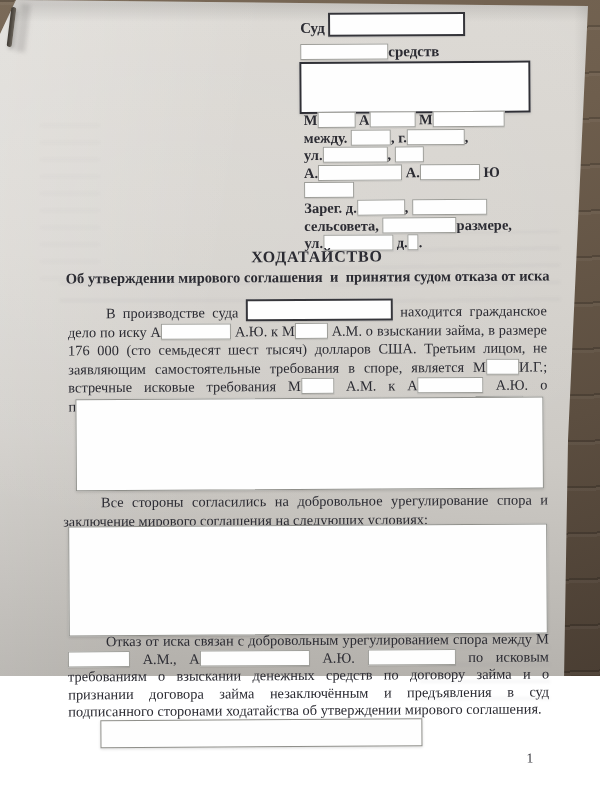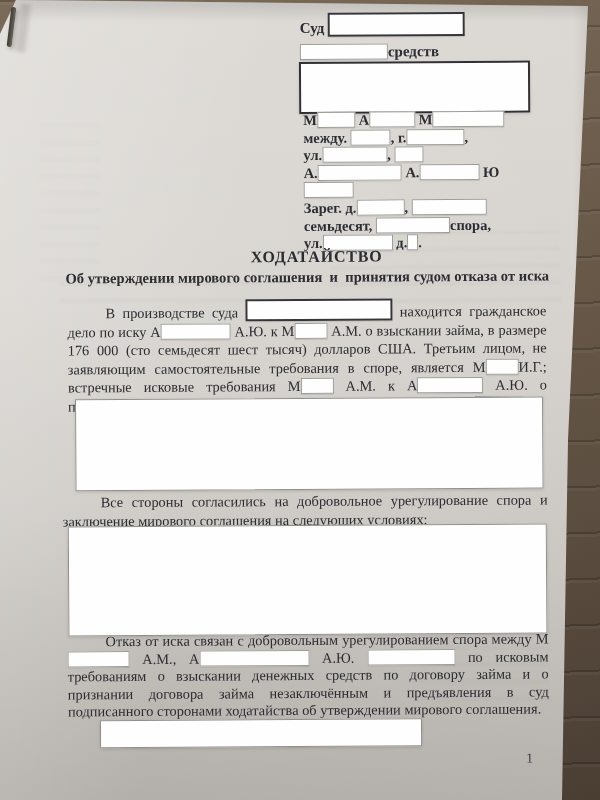--- a/index.html
+++ b/index.html
@@ -2,21 +2,21 @@
 <html><head>
 <meta charset="utf-8">
 <style>
   html,body{margin:0;padding:0;}
   body{
     width:600px;height:800px;overflow:hidden;position:relative;
     font-family:"Liberation Serif","DejaVu Serif",serif;
   }
   
   .photo{
-    position:absolute;inset:0;width:600px;height:800px;
+    position:absolute;inset:0;width:600px;height:676px;
     background:
       repeating-linear-gradient(178deg, rgba(0,0,0,.18) 0 2px, rgba(255,255,255,.04) 2px 5px, rgba(0,0,0,0) 5px 46px),
       linear-gradient(160deg,#7a6a58 0%,#6e5e4d 35%,#5c4e40 70%,#4a3e33 100%);
   }
   
   .paper{
     position:absolute;inset:0;
     clip-path:polygon(16px 0, 588px 6px, 568px 440px, 562px 800px, 0 800px, 0 34px);
     background:
       linear-gradient(270deg, rgba(0,0,0,.20) 0 3px, rgba(0,0,0,.08) 10px, rgba(0,0,0,0) 26px),
@@ -84,21 +84,21 @@
     </div>
 
     <div class="blockbox dark box-top"></div>
 
     <div class="party">
       <div><span>М</span><span class="r" style="width: 36px;"></span><span> А</span><span class="r" style="width: 44px;"></span><span> М</span><span class="r" style="width: 70px;"></span></div>
       <div><span>между. </span><span class="r" style="width: 38px;"></span><span>, г.</span><span class="r" style="width: 56px;"></span><span>,</span></div>
       <div><span>ул.</span><span class="r" style="width: 63px;"></span><span>, </span><span class="r" style="width: 27px;"></span></div>
       <div><span>А.</span><span class="r" style="width: 82px;"></span><span> А.</span><span class="r" style="width: 58px;"></span><span> Ю</span><span class="r" style="width: 48px;"></span></div>
       <div><span>Зарег. д.</span><span class="r" style="width: 46px;"></span><span>, </span><span class="r" style="width: 73px;"></span></div>
-      <div><span>семьдесят, </span><span class="r" style="width: 72px;"></span><span>спора,</span></div>
+      <div><span>сельсовета, </span><span class="r" style="width: 72px;"></span><span>размере,</span></div>
       <div><span>ул.</span><span class="r" style="width: 68px;"></span><span> д.</span><span class="r" style="width: 9px;"></span><span>.</span></div>
     </div>
 
     <h1 class="doc-title">ХОДАТАЙСТВО</h1>
     <h2 class="doc-subtitle">Об утверждении мирового соглашения  и  принятия судом отказа от иска</h2>
 
     <p class="para p1"><span>В производстве суда </span><span class="r dark" style="width: 143px; height: 18px;"></span><span> находится гражданское дело по иску А</span><span class="r" style="width: 68px;"></span><span> А.Ю. к М</span><span class="r" style="width: 31px;"></span><span> А.М. о взыскании займа, в размере 176 000 (сто семьдесят шест тысяч) долларов США. Третьим лицом, не заявляющим самостоятельные требования в споре, является М</span><span class="r" style="width: 31px;"></span><span>И.Г.; встречные исковые требования М</span><span class="r" style="width: 31px;"></span><span> А.М. к А</span><span class="r" style="width: 64px;"></span><span> А.Ю. о признании договора займа незаключённым ввиду безденежности. </span><span class="r" style="width: 46px;"></span></p>
 
     <div class="blockbox box-mid1"></div>
 

